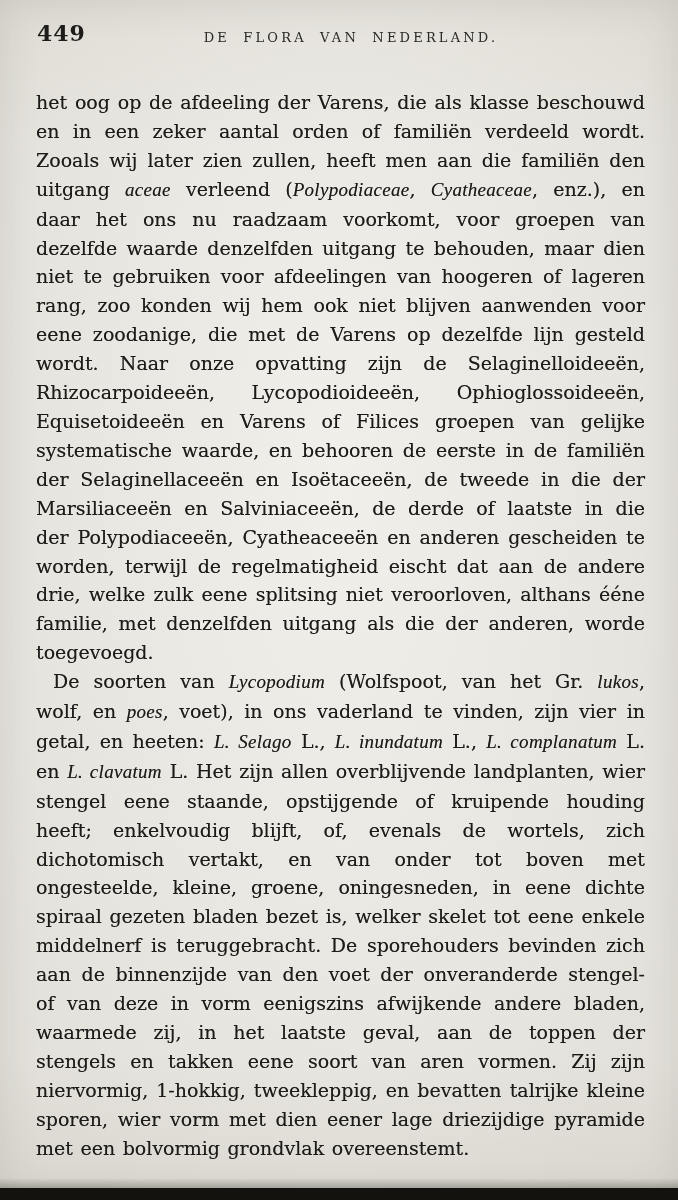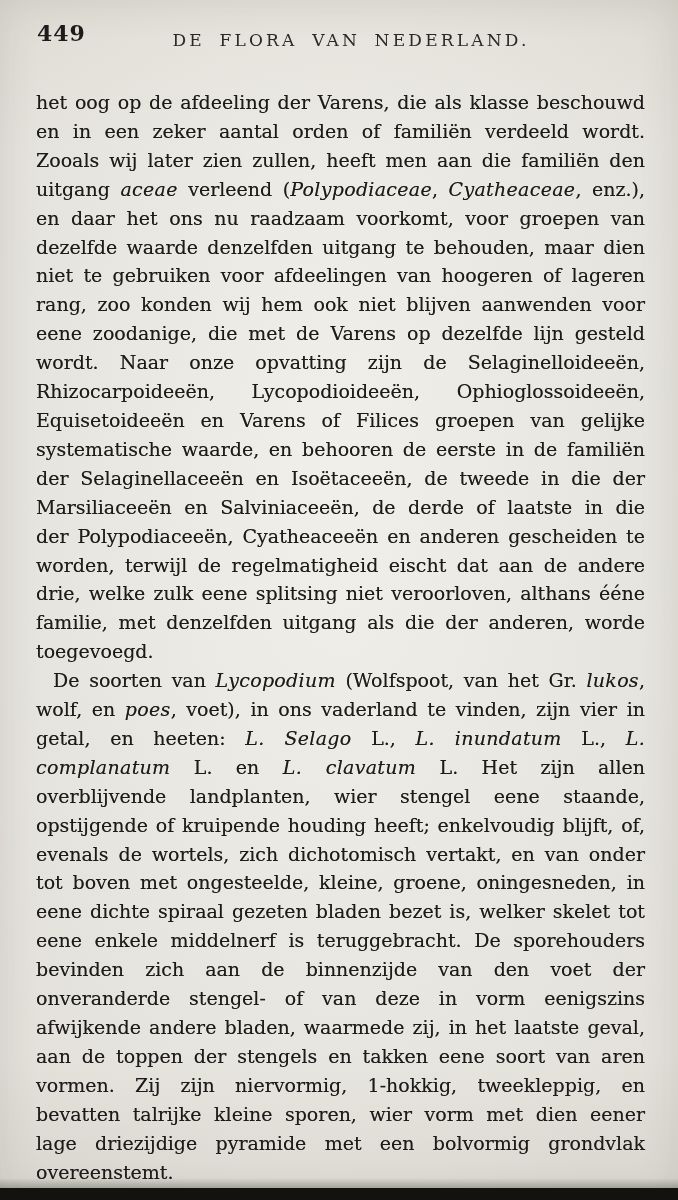--- a/index.html
+++ b/index.html
@@ -31,21 +31,21 @@
     position: absolute;
     left: 37px;
     top: 20px;
     font-size: 22px;
     font-weight: 700;
     color: #1d1c1a;
     letter-spacing: 1px;
   }
   .head-title {
     text-align: center;
-    font-size: 17px;
+    font-size: 13px;
     letter-spacing: 3.2px;
     word-spacing: 6px;
     color: #2a2926;
     padding-top: 8px;
     font-weight: 500;
     padding-left: 24px;
   }
   .text-block {
     padding: 26px 33px 0 36px;
     color: #1c1b19;
@@ -58,20 +58,21 @@
   }
   .text-block p {
     margin: 0;
     word-spacing: 1.5px;
   }
   .text-block p.indent {
     text-indent: 17px;
   }
   .text-block i {
     letter-spacing: 0.3px;
+    font-family: Liberation Serif, serif;
   }
   .scan-bottom-bar {
     position: absolute;
     left: 0;
     right: 0;
     bottom: 0;
     height: 12px;
     background: #14120f;
   }
   .scan-bottom-fade {

